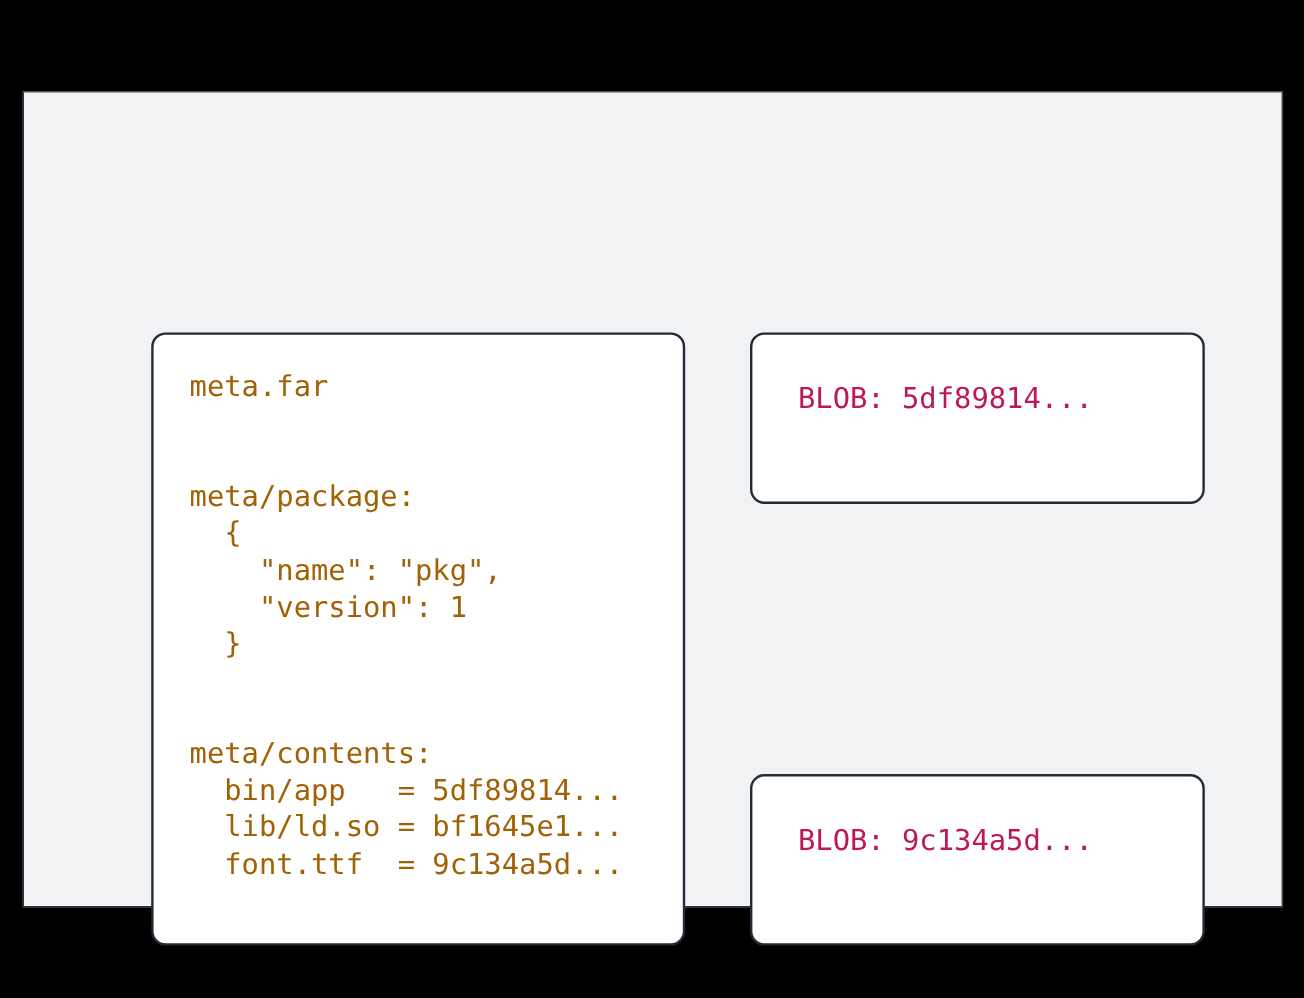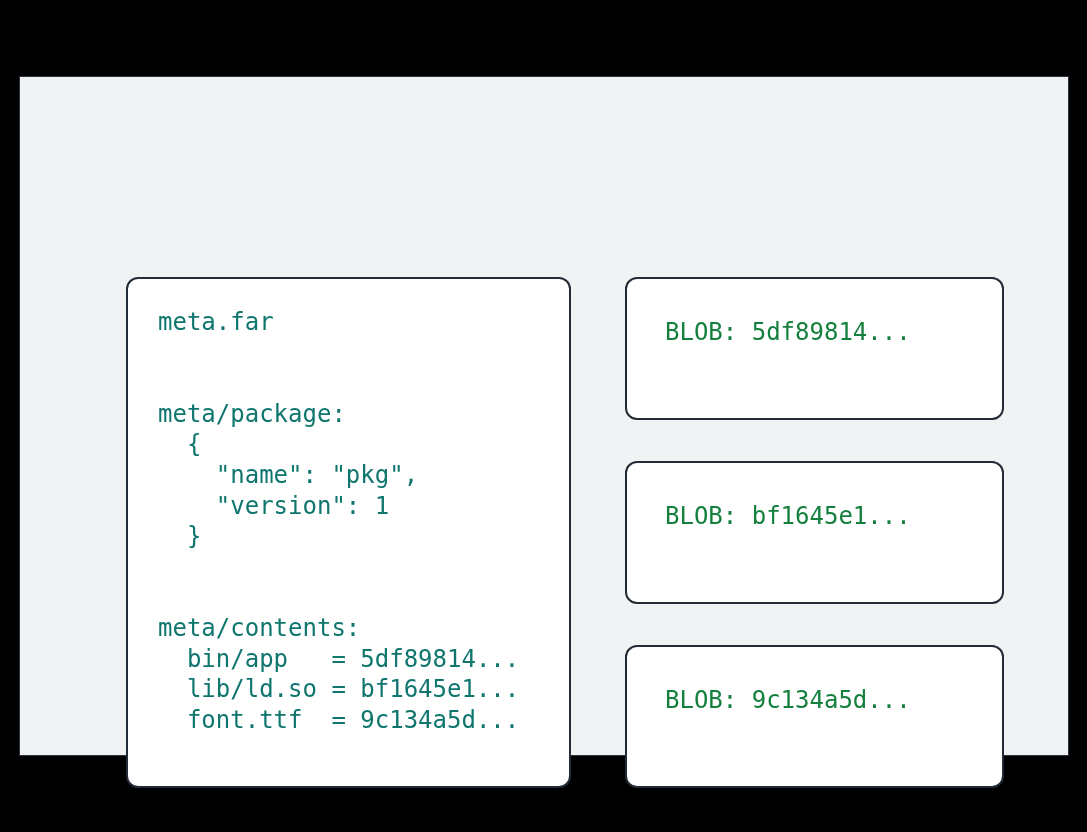--- a/index.html
+++ b/index.html
@@ -40,21 +40,21 @@
     box-sizing: border-box;
   }
   #meta-card-text {
     position: absolute;
     left: 30px;
     top: 28px;
     margin: 0;
     font-family: "DejaVu Sans Mono", monospace;
     font-size: 24px;
     line-height: 30.6px;
-    color: #0f766e;
+    color: #a16207;
     white-space: pre;
     letter-spacing: 0;
   }
 
   
   #blob-column {
     position: absolute;
     left: 605px;
     top: 200px;
     width: 379px;
@@ -75,21 +75,21 @@
   #blob-card-2 { top: 368px; text-decoration: underline; }
 
   .blob-label {
     position: absolute;
     left: 38px;
     top: 38px;
     margin: 0;
     font-family: "DejaVu Sans Mono", monospace;
     font-size: 24px;
     line-height: 30px;
-    color: #15803d;
+    color: #be185d;
     white-space: pre;
   }
 </style>
 </head>
 <body>
 
 <div id="canvas">
 
   <div id="meta-card">
     <pre id="meta-card-text">meta.far
@@ -107,23 +107,20 @@
   lib/ld.so = bf1645e1...
   font.ttf  = 9c134a5d...</pre>
   </div>
 
   <div id="blob-column">
 
     <div class="blob-card" id="blob-card-0">
       <pre class="blob-label">BLOB: 5df89814...</pre>
     </div>
 
-    <div class="blob-card" id="blob-card-1">
-      <pre class="blob-label">BLOB: bf1645e1...</pre>
-    </div>
 
     <div class="blob-card" id="blob-card-2">
       <pre class="blob-label">BLOB: 9c134a5d...</pre>
     </div>
 
   </div>
 
 </div>
 
 </body></html>

